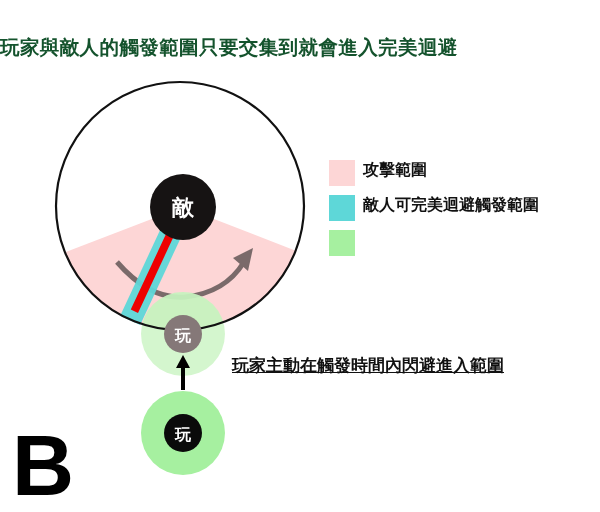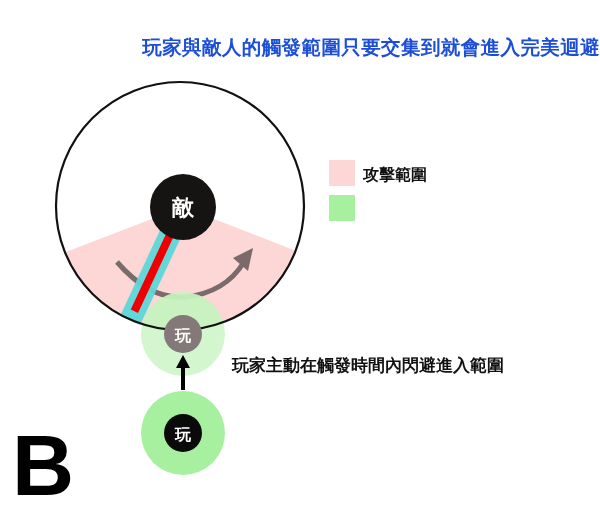--- a/index.html
+++ b/index.html
@@ -1,26 +1,26 @@
 <!DOCTYPE html>
 <html><head>
   <meta charset="utf-8">
   <style>
     html, body { margin: 0; padding: 0; background: #ffffff; }
     body { width: 600px; height: 512px; position: relative; overflow: hidden;
            font-family: "DejaVu Sans", "Liberation Sans", sans-serif; }
-    .title { position: absolute; left: 0; top: 34px; width: 600px; text-align: right;
-             font-size: 19.5px; font-weight: bold; color: #1d4ed8; letter-spacing: 0.4px; }
+    .title { position: absolute; left: 0; top: 34px; width: 600px; text-align: left;
+             font-size: 19.5px; font-weight: bold; color: #14532d; letter-spacing: 0.4px; }
     svg.diagram { position: absolute; left: 0; top: 0; }
     .legend { position: absolute; left: 329px; top: 160px; }
-    .legend-row { display: flex; align-items: flex-end; height: 26px; margin-bottom: 9px; }
+    .legend-row { display: flex; align-items: flex-start; height: 26px; margin-bottom: 9px; }
     .swatch { width: 26px; height: 26px; margin-right: 8px; flex: 0 0 26px; }
     .legend-label { font-size: 16px; font-weight: bold; color: #111; white-space: nowrap; }
     .caption { position: absolute; left: 232px; top: 354px; font-size: 17px; font-weight: bold;
-               color: #111; white-space: nowrap; }
+               color: #111; white-space: nowrap; text-decoration: underline; }
     .panel-letter { position: absolute; left: 12px; top: 422px; font-size: 86px; font-weight: bold;
                     color: #000; font-family: "Liberation Sans", sans-serif; line-height: 1; }
     .node-label { font-weight: bold; fill: #ffffff; font-family: "DejaVu Sans", sans-serif; }
   </style>
 </head>
 <body>
 
 <div class="title">玩家與敵人的觸發範圍只要交集到就會進入完美迴避</div>
 
 <svg class="diagram" width="600" height="512" viewBox="0 0 600 512" xmlns="http://www.w3.org/2000/svg">
@@ -66,19 +66,23 @@
   <circle cx="183" cy="433" r="19" fill="#0a0a0a"></circle>
   <text class="node-label" x="183" y="440" font-size="16" text-anchor="middle">玩</text>
 </svg>
 
 <div class="legend">
   <div class="legend-row">
     <div class="swatch" style="background:#fdd6d6"></div>
     <span class="legend-label">攻擊範圍</span>
   </div>
   <div class="legend-row">
+    <div class="swatch" style="background:#5ed7d8"></div>
+    <span class="legend-label">敵人可完美迴避觸發範圍</span>
+  </div>
+  <div class="legend-row">
     <div class="swatch" style="background:#a6f0a0"></div>
   </div>
 </div>
 
 <div class="caption">玩家主動在觸發時間內閃避進入範圍</div>
 
 <div class="panel-letter">B</div>
 
 </body></html>

